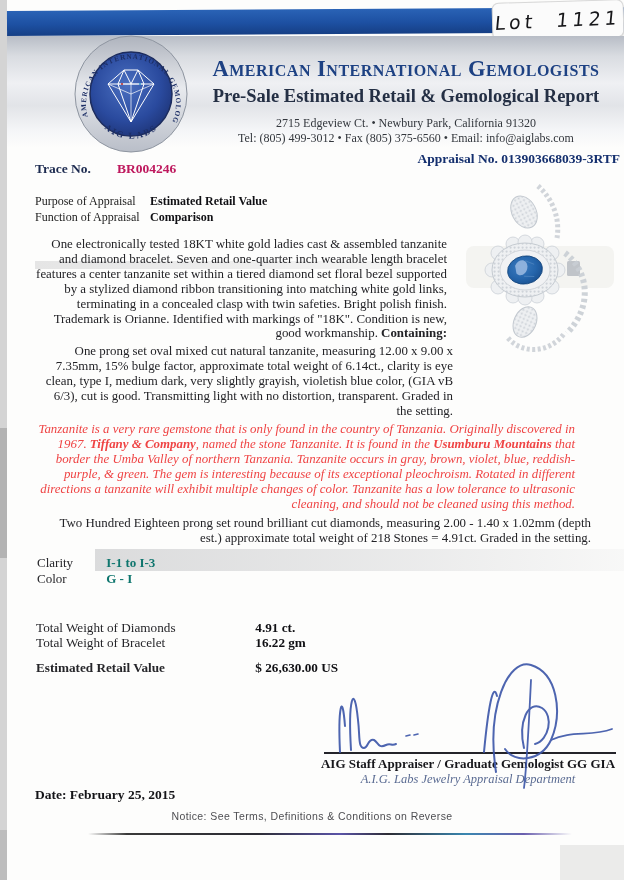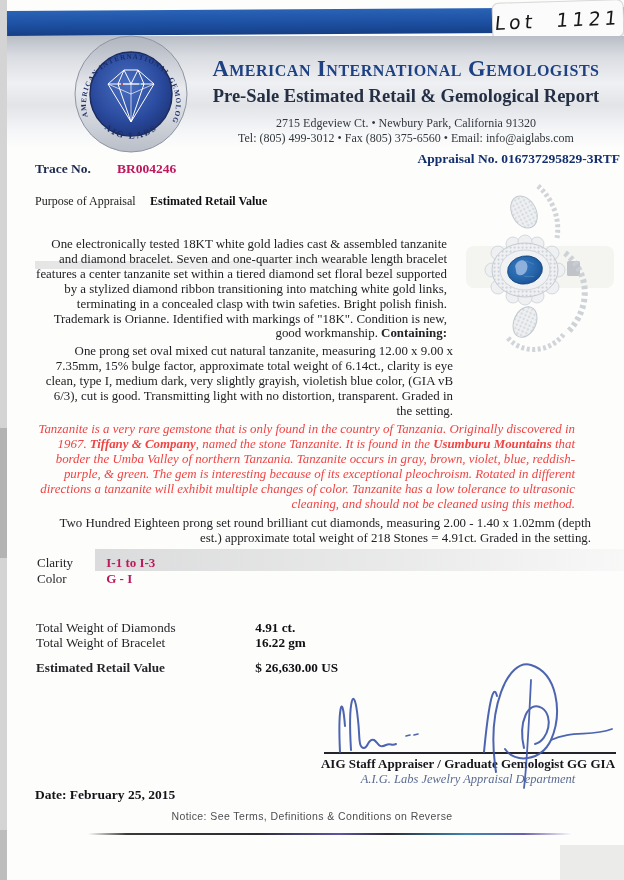--- a/index.html
+++ b/index.html
@@ -52,21 +52,21 @@
   .para{position:absolute;left:35px;font-size:12.9px;line-height:14.9px;color:#232327;text-align:right;}
   .p1{top:237px;width:412px;}
   .p2{top:344px;width:418px;}
   .p3{top:422px;width:540px;font-style:italic;color:#ef4444;}
   .p4{top:516px;width:556px;}
   .b{font-weight:bold;}
 
   
   .grade-row{position:absolute;left:37px;font-size:13px;}
   .grade-row .k{display:inline-block;width:66px;color:#26262a;}
-  .grade-row .v{font-weight:bold;color:#be185d;}
+  .grade-row .v{font-weight:bold;color:#0f766e;}
   .tot-row{position:absolute;left:36px;font-size:13.2px;}
   .tot-row .k{display:inline-block;width:216px;color:#26262a;}
   .tot-row .v{font-weight:bold;color:#101014;}
   .est-row .k{font-weight:bold;}
 
   
   .photo{position:absolute;left:466px;top:176px;width:148px;height:200px;}
 
   
   .sig-svg{position:absolute;left:318px;top:652px;width:305px;height:140px;overflow:visible;z-index:3;}
@@ -138,27 +138,31 @@
 
   <div class="title-block">
     <div class="org-name">American International Gemologists</div>
     <div class="report-title">Pre-Sale Estimated Retail &amp; Gemological Report</div>
     <div class="addr">
       <div>2715 Edgeview Ct. • Newbury Park, California 91320</div>
       <div>Tel: (805) 499-3012 • Fax (805) 375-6560 • Email: info@aiglabs.com</div>
     </div>
   </div>
 
-  <div class="appraisal-no">Appraisal No. 016737295829-3RTF</div>
+  <div class="appraisal-no">Appraisal No. 013903668039-3RTF</div>
   <div class="trace-row">
     <span>Trace No.</span><span class="val">BR004246</span>
   </div>
   <div class="kv" style="top:194px">
     <span class="k">Purpose of Appraisal</span>
     <span class="v">Estimated Retail Value</span>
+  </div>
+  <div class="kv" style="top:210px">
+    <span class="k">Function of Appraisal</span>
+    <span class="v">Comparison</span>
   </div>
 
   <svg class="photo" viewBox="0 0 148 200">
     <defs>
       <pattern id="pave" width="4" height="4" patternUnits="userSpaceOnUse">
         <rect width="4" height="4" fill="#eef0f2"></rect>
         <circle cx="1.6" cy="1.6" r="1.1" fill="#ced3d9"></circle>
       </pattern>
       <radialGradient id="stoneB" cx="42%" cy="38%" r="75%">
         <stop offset="0%" stop-color="#3d7cc0"></stop>

